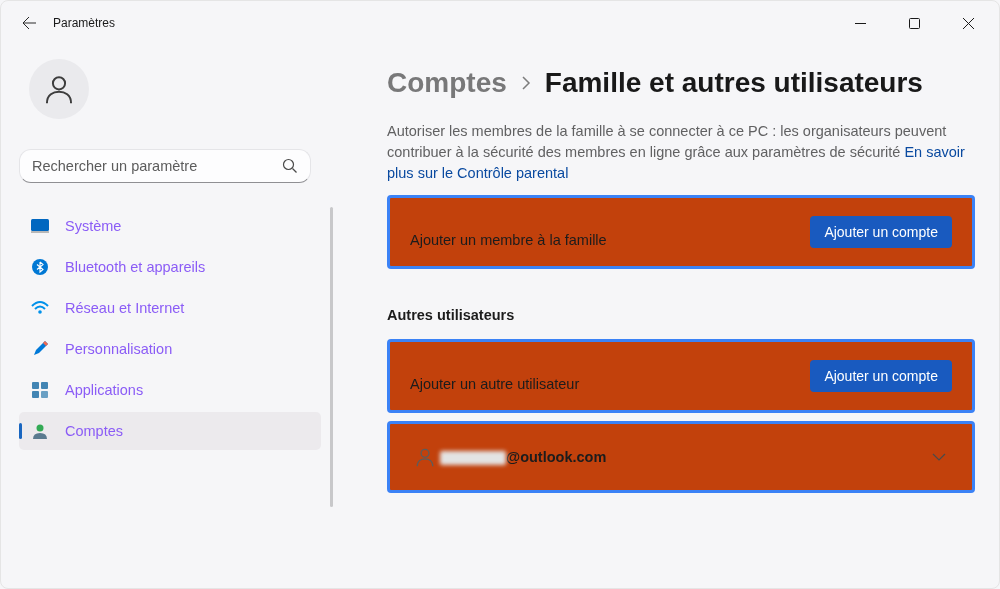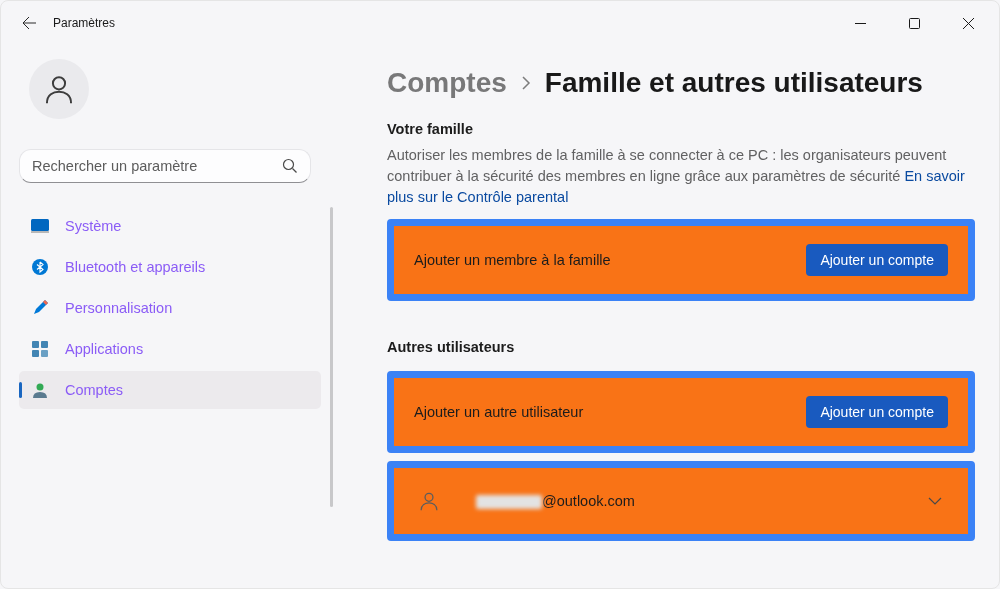--- a/index.html
+++ b/index.html
@@ -175,26 +175,26 @@
       font-size: 14.5px;
       color: #616162;
       line-height: 1.45;
       margin-bottom: 11px;
     }
     .link {
       color: #0a4aa0;
       cursor: pointer;
     }
     .card {
-      background: #f97316;
-      border: 7px solid #3b82f6;
+      background: #c2410c;
+      border: 3px solid #3b82f6;
       border-radius: 4px;
       padding: 18px 20px;
       display: flex;
-      align-items: center;
+      align-items: flex-end;
       justify-content: space-between;
       margin-bottom: 38px;
     }
     .card-label {
       font-size: 14.5px;
       color: #1c1c1c;
     }
     .btn-primary {
       background: #195abf;
       color: #fff;
@@ -204,21 +204,22 @@
       font-size: 14px;
       cursor: pointer;
     }
     .card.user {
       margin-top: -30px;
       margin-bottom: 12px;
     }
     .user-row {
       display: flex;
       align-items: center;
-      gap: 32px;
+      gap: 0;
+      font-weight: bold;
     }
     .user-icon {
       width: 30px; height: 30px;
       display: flex; align-items: center; justify-content: center;
     }
     .user-email {
       font-size: 14.5px;
       color: #1c1c1c;
     }
     .email-blur {
@@ -295,20 +296,30 @@
         <span class="nav-icon">
           <svg width="16" height="16" viewBox="0 0 16 16">
               <circle cx="8" cy="8" r="8" fill="#0078d4"></circle>
               <path d="M8 3 L11 5.5 L8 8 L11 10.5 L8 13 V3 M5 5.5 L8 8 L5 10.5" stroke="white" stroke-width="1.1" fill="none"></path>
             </svg>
         </span>
         <span class="nav-label">Bluetooth et appareils</span>
       </li>
       <li class="nav-item">
         <span class="nav-icon">
+          <svg width="18" height="14" viewBox="0 0 18 14">
+              <path d="M1 5 Q9 -3 17 5" stroke="#0091ea" stroke-width="2" fill="none"></path>
+              <path d="M4 8 Q9 3 14 8" stroke="#0091ea" stroke-width="2" fill="none"></path>
+              <circle cx="9" cy="11" r="1.8" fill="#0091ea"></circle>
+            </svg>
+        </span>
+        <span class="nav-label">Réseau et Internet</span>
+      </li>
+      <li class="nav-item">
+        <span class="nav-icon">
           <svg width="18" height="18" viewBox="0 0 18 18">
               <path d="M3 15 L5 10 L14 1 L17 4 L8 13 Z" fill="#0079d8"></path>
               <path d="M14 1 L17 4 L15 6 L12 3 Z" fill="#ef6950"></path>
             </svg>
         </span>
         <span class="nav-label">Personnalisation</span>
       </li>
       <li class="nav-item">
         <span class="nav-icon">
           <svg width="16" height="16" viewBox="0 0 16 16">
@@ -336,21 +347,20 @@
     <div class="breadcrumb">
       <span class="bc-parent">Comptes</span>
       <span class="bc-sep">
         <svg width="10" height="14" viewBox="0 0 10 14">
             <path d="M2 1 L8 7 L2 13" stroke="#7d7d7d" stroke-width="1.5" fill="none"></path>
           </svg>
       </span>
       <span class="bc-current">Famille et autres utilisateurs</span>
     </div>
 
-    <h3 class="section-title">Votre famille</h3>
     <p class="desc">
       <span>Autoriser les membres de la famille à se connecter à ce PC : les organisateurs peuvent contribuer à la sécurité des membres en ligne grâce aux paramètres de sécurité  </span><span class="link">En savoir plus sur le Contrôle parental</span>
     </p>
 
     <div class="card">
       <span class="card-label">Ajouter un membre à la famille</span>
       <button class="btn-primary">Ajouter un compte</button>
     </div>
 
     <h3 class="section-title">Autres utilisateurs</h3>

